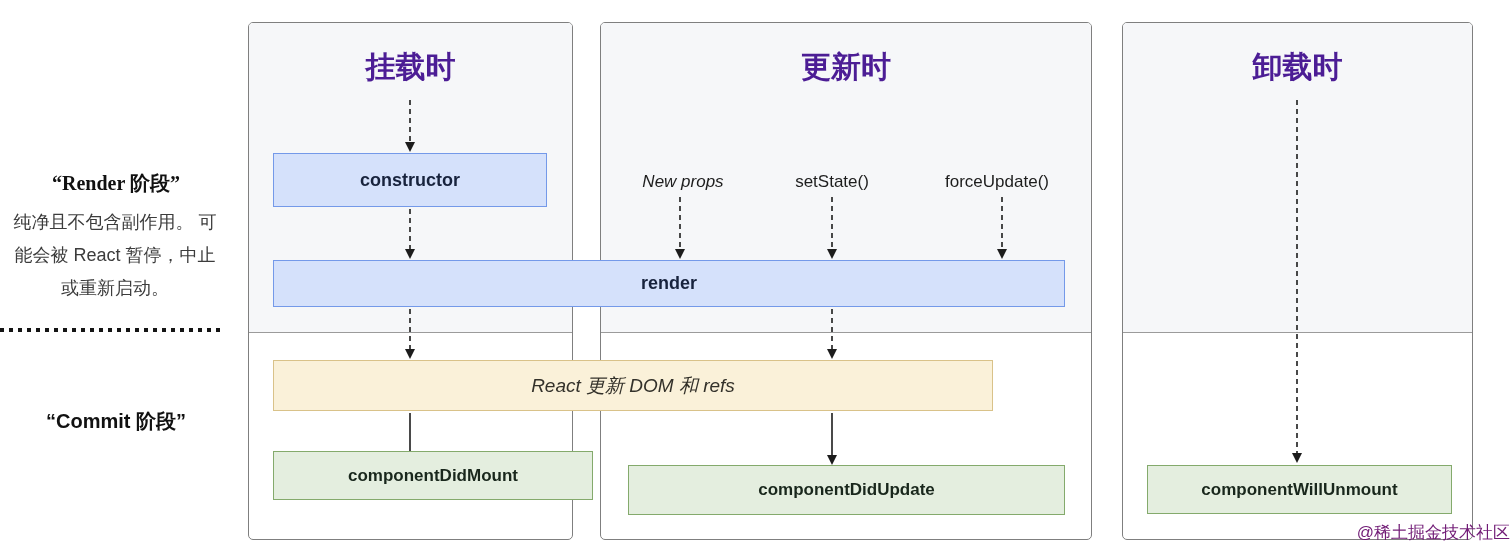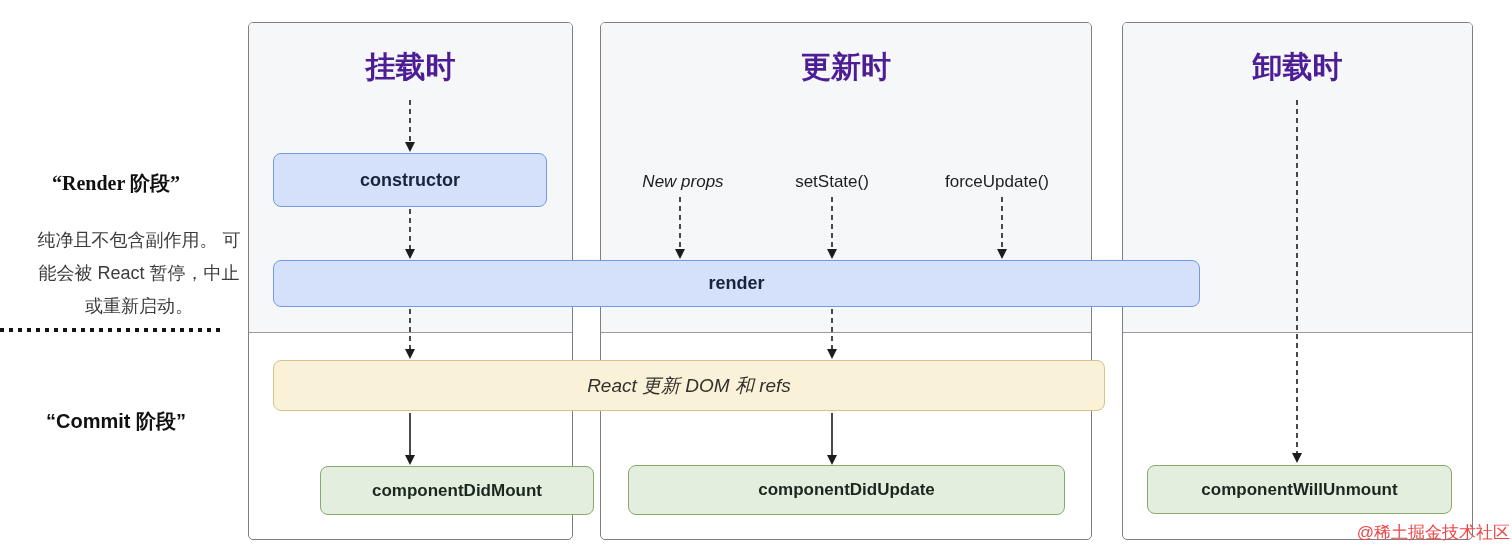--- a/index.html
+++ b/index.html
@@ -4,59 +4,59 @@
 <style>
   * { margin:0; padding:0; box-sizing:border-box; }
   body { background:#ffffff; font-family:"Liberation Sans", "DejaVu Sans", sans-serif; }
   .canvas { position:relative; width:1512px; height:559px; background:#ffffff; overflow:hidden; }
 
   
   .sidebar { position:absolute; left:0; top:0; width:232px; height:559px; }
   .phase-title { position:absolute; width:100%; text-align:center; font-size:20px; font-weight:bold; color:#111111; }
   .phase-desc  { position:absolute; left:8px; width:214px; text-align:center; font-size:18px; line-height:33px; color:#3c3c3c; }
   .render-title { top:170px;font-family:Liberation Serif, serif; }
-  .render-desc  { top:224px;margin-left:24px; }
+  .render-desc  { top:206px; }
   .commit-title { top:392px;margin-top:16px; }
   .commit-desc  { top:428px; }
   .dotted-divider { position:absolute; left:0; top:328px; width:222px; height:4px;
     background:repeating-linear-gradient(90deg,#141414 0 4px,transparent 4px 9px); }
 
   
   .col { position:absolute; top:22px; height:518px; background:#ffffff; border:1px solid #7f7f7f; border-radius:5px; z-index:1; }
   .col-mount   { left:248px;  width:325px; }
   .col-update  { left:600px;  width:492px; }
   .col-unmount { left:1122px; width:351px; }
   .col-top { position:absolute; left:0; right:0; top:0; height:310px; background:#f6f7f9;
     border-bottom:1px solid #9b9b9b; border-radius:4px 4px 0 0; }
   .col-title { position:absolute; top:24px; width:100%; text-align:center; font-size:30px; font-weight:600; color:#4c1d95; }
 
   
-  .box { position:absolute; z-index:3; display:flex; align-items:center; justify-content:center; border-radius:8px;text-align:center; }
+  .box { position:absolute; z-index:3; display:flex; align-items:center; justify-content:center; border-radius:0;text-align:center; }
   .box-blue   { background:#d5e1fb; border:1.5px solid #7499e9; color:#18233d; font-weight:bold; font-size:18px; }
   .box-yellow { background:#faf1d9; border:1.5px solid #d9c289; color:#33312a; font-style:italic; font-size:19px; }
   .box-green  { background:#e4eedf; border:1.5px solid #84aa6c; color:#19271c; font-weight:bold; font-size:17px; }
 
   .constructor-box { left:273px; top:153px; width:274px; height:54px; }
-  .render-bar      { left:273px; top:260px; width:927px; height:47px; }
-  .dom-update-bar  { left:273px; top:360px; width:832px; height:51px; }
-  .didmount-box    { left:273px; top:466px; width:274px; height:49px;margin-left:47px; }
+  .render-bar      { left:273px; top:260px; width:792px; height:47px; }
+  .dom-update-bar  { left:273px; top:360px; width:720px; height:51px; }
+  .didmount-box    { left:273px; top:451px; width:320px; height:49px; }
   .didupdate-box   { left:628px; top:465px; width:437px; height:50px; }
   .willunmount-box { left:1147px;top:465px; width:305px; height:49px; }
 
   
   .trigger { position:absolute; top:172px; transform:translateX(-50%); font-size:17px; color:#1d1d1d; z-index:3; white-space:nowrap; }
   .trigger-newprops { left:683px; font-style:italic; }
   .trigger-setstate { left:832px; }
   .trigger-forceupdate { left:997px; }
 
   
   .arrows { position:absolute; left:0; top:0; width:1512px; height:559px; z-index:2; pointer-events:none; }
 
   
-  .watermark { position:absolute; right:2px; top:521px; font-size:17px; color:#ef4444; z-index:4; }
+  .watermark { position:absolute; right:2px; top:521px; font-size:17px; color:#701a75; z-index:4; }
 </style>
 </head>
 <body>
 
 <div class="canvas">
 
   <aside class="sidebar">
     <div class="phase-title render-title">“Render 阶段”</div>
     <div class="phase-desc render-desc">纯净且不包含副作用。 可能会被 React 暂停，中止或重新启动。</div>
     <div class="dotted-divider"></div>

